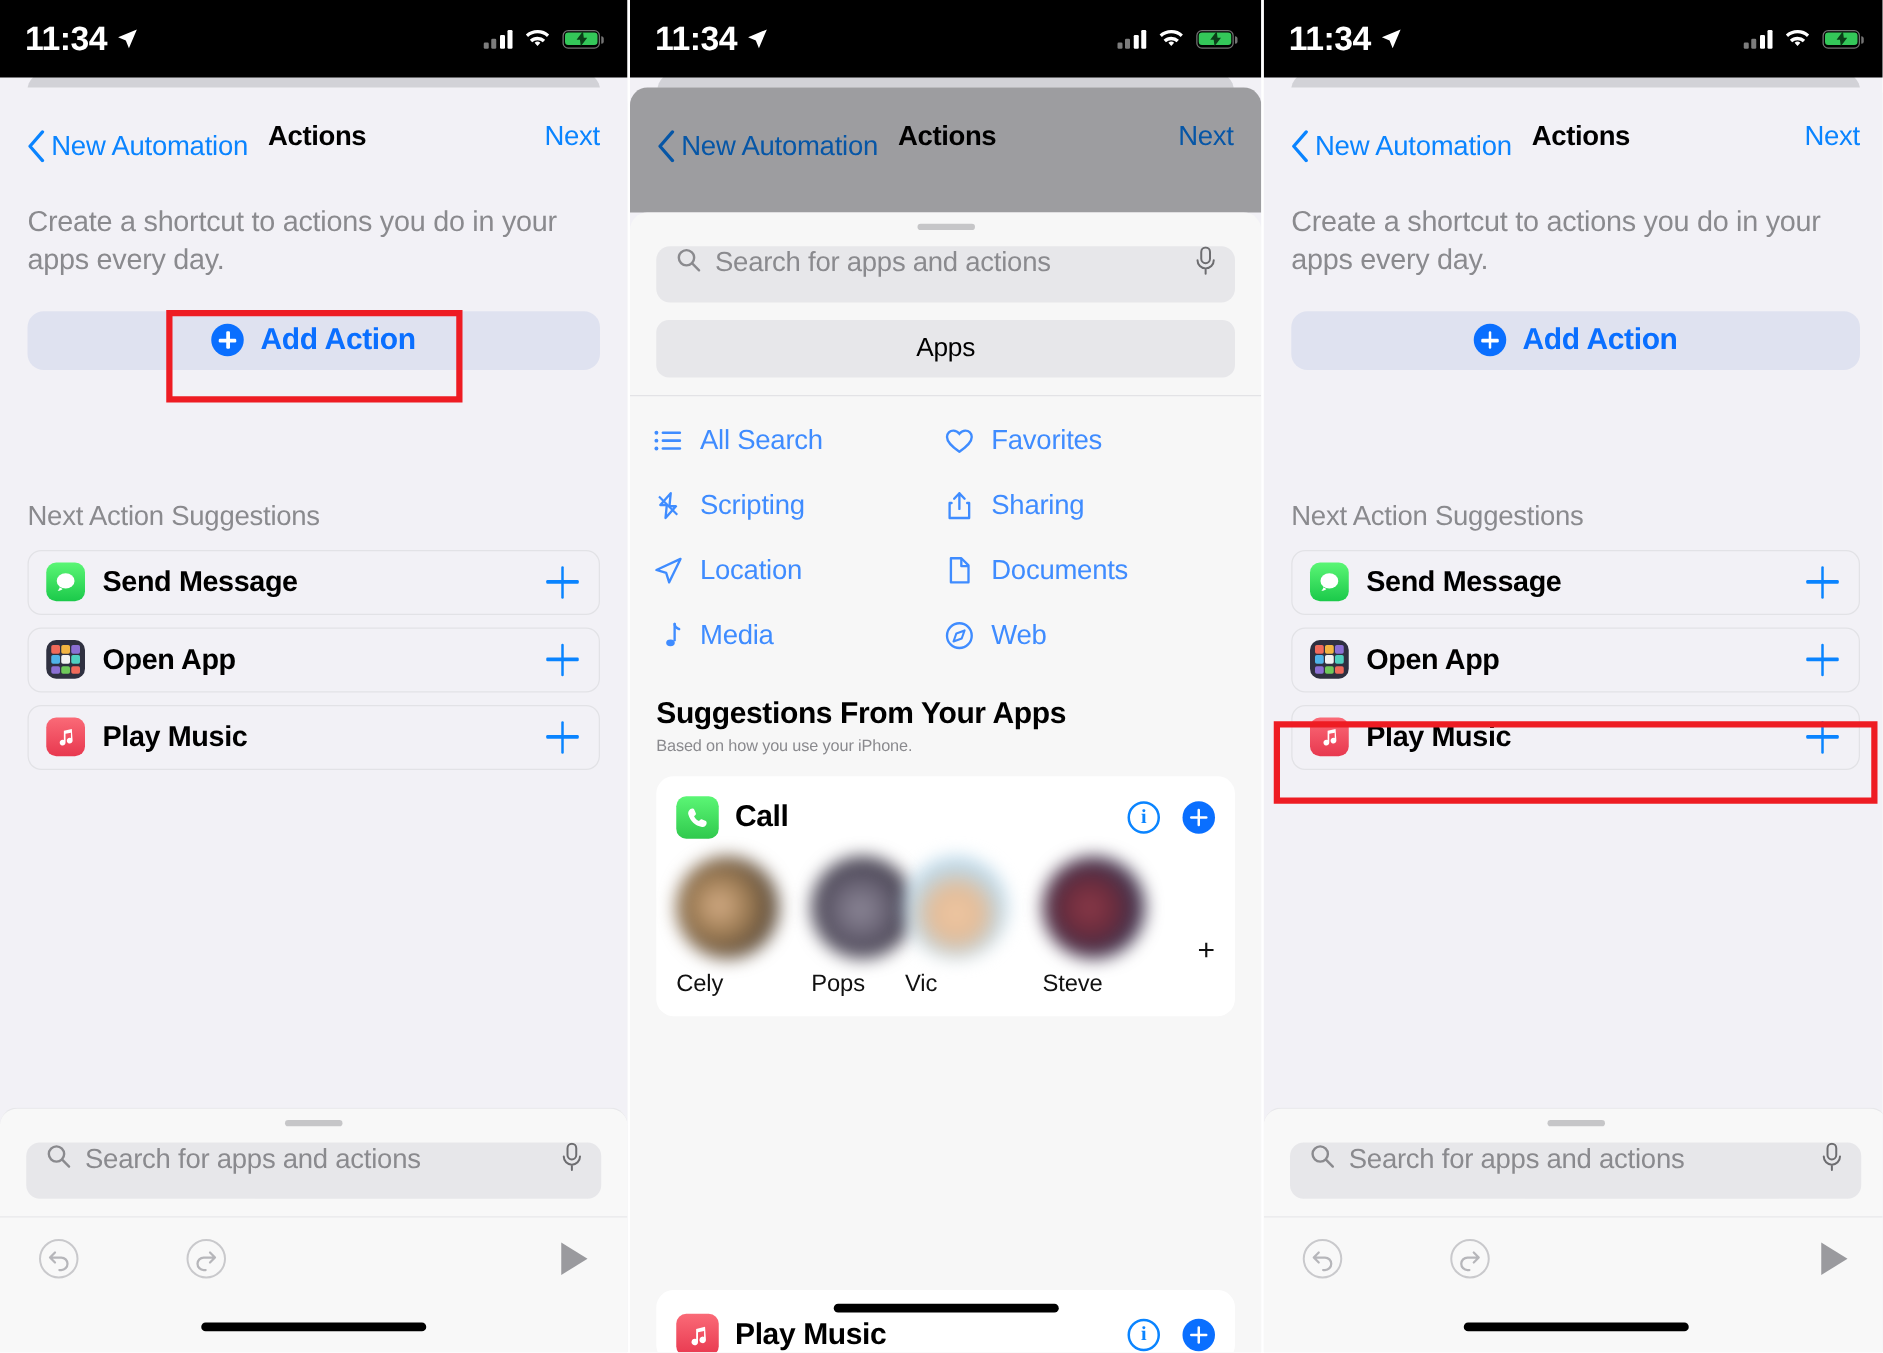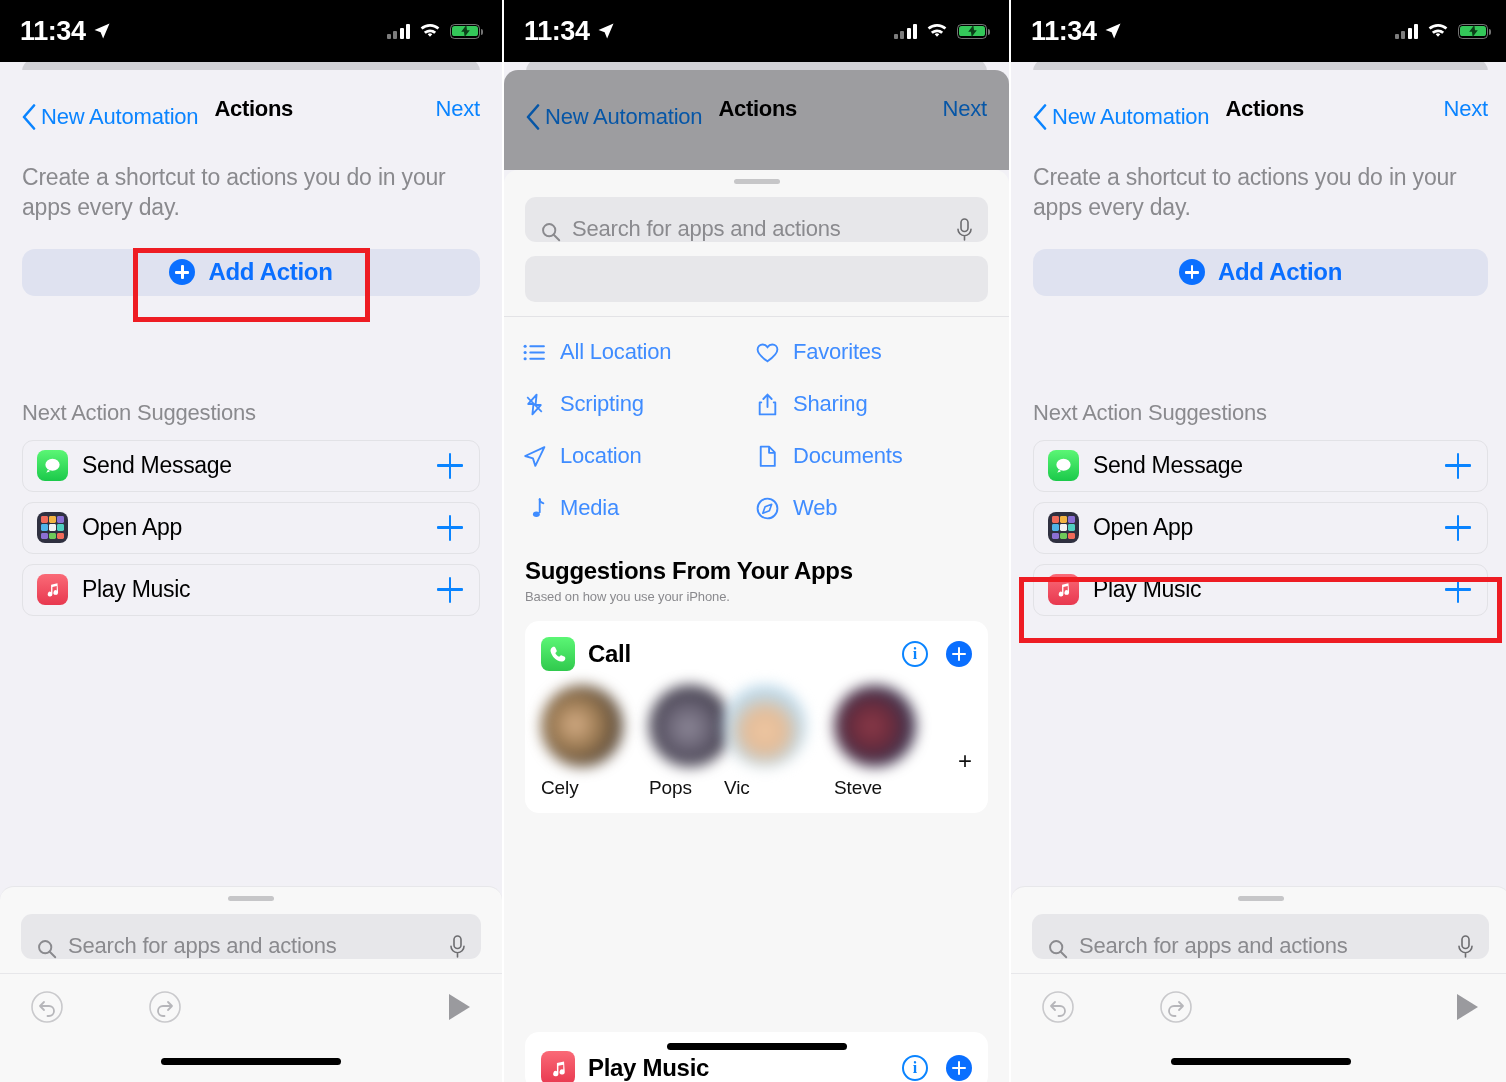--- a/index.html
+++ b/index.html
@@ -134,21 +134,21 @@
   }
   .app-icon {
     width: 31px; height: 31px; border-radius: 8px;
     flex: 0 0 auto; display: flex; align-items: center;
     justify-content: center; overflow: hidden;
   }
   .ic-messages { background: linear-gradient(180deg,#5bf675 0%,#1bc94a 100%); }
   .ic-openapp { background: #2f3040; padding: 4px; }
   .ic-music { background: linear-gradient(180deg,#fa6a77 0%,#e8384f 100%); }
   .sugg-label {
-    margin-left: 14px; font-size: 23px; font-weight: 400;
+    margin-left: 14px; font-size: 23px; font-weight: 700;
     color: #000000; letter-spacing: -0.3px;
   }
   .row-plus { margin-left: auto; width: 26px; height: 26px; position: relative; }
   .row-plus::before, .row-plus::after {
     content:""; position: absolute; background: #0a84ff; border-radius: 1px;
   }
   .row-plus::before { left: 0; right: 0; top: 11.6px; height: 2.6px; }
   .row-plus::after { top: 0; bottom: 0; left: 11.6px; width: 2.6px; }
 
   .grid-dots { display: grid; grid-template-columns: repeat(3,1fr);
@@ -160,21 +160,21 @@
     position: absolute; left: 0; right: 0; bottom: 0; height: 196px;
     background: #f8f8f8; border-radius: 14px 14px 0 0;
     border-top: 1px solid #e7e7ea; z-index: 10;
   }
   .grabber {
     width: 46px; height: 5px; border-radius: 3px;
     background: #c6c6c8; margin: 9px auto 0;
   }
   .search-field {
     margin: 13px 21px 0; height: 45px; background: #e7e7ea;
-    border-radius: 11px; display: flex; align-items: flex-end;
+    border-radius: 11px; display: flex; align-items: flex-start;
     padding: 0 15px; gap: 11px; cursor: text;
   }
   .mag { width: 21px; height: 21px; flex: 0 0 auto; display: block; }
   .search-ph { color: #8a8a8e; font-size: 22px; letter-spacing: -0.2px; flex: 1; }
   .mic { width: 17px; height: 24px; flex: 0 0 auto; display: block; }
   .toolbar-sep { margin-top: 14px; border-top: 1px solid #e7e7ea; }
   .toolbar {
     display: flex; align-items: center; height: 66px;
     padding: 0 30px; gap: 0;
   }
@@ -462,37 +462,38 @@
             <path d="M15.7 15.7L22 22" stroke="#8a8a8e" stroke-width="2.2" stroke-linecap="round"></path>
           </svg>
         <span class="search-ph">Search for apps and actions</span>
         <svg class="mic" viewBox="0 0 17 24">
             <rect x="5" y="1" width="7" height="12.5" rx="3.5" stroke="#6d6d70" stroke-width="1.6" fill="none"></rect>
             <path d="M2 11.2a6.5 6.5 0 0013 0M8.5 17.8V22" stroke="#6d6d70" stroke-width="1.6" fill="none" stroke-linecap="round"></path>
           </svg>
       </div>
 
       <div class="seg-control">
+        <span class="seg">Apps</span>
       </div>
 
       <div class="cat-divider"></div>
 
       <div class="cat-grid">
         <div class="cat-item">
           <svg class="cat-ic" viewBox="0 0 24 24">
               <g fill="#3f8cff">
                 <circle cx="3" cy="6" r="1.5"></circle>
                 <circle cx="3" cy="12" r="1.5"></circle>
                 <circle cx="3" cy="18" r="1.5"></circle>
                 <rect x="7" y="5" width="15" height="2" rx="1"></rect>
                 <rect x="7" y="11" width="15" height="2" rx="1"></rect>
                 <rect x="7" y="17" width="15" height="2" rx="1"></rect>
               </g>
             </svg>
-          <span class="cat-label">All Location</span>
+          <span class="cat-label">All Search</span>
         </div>
         <div class="cat-item">
           <svg class="cat-ic" viewBox="0 0 24 24">
               <path d="M12 20.5C6 16.3 2.5 13.2 2.5 9.2 2.5 6.4 4.7 4.3 7.4 4.3c1.8 0 3.5 1 4.6 2.5 1.1-1.5 2.8-2.5 4.6-2.5 2.7 0 4.9 2.1 4.9 4.9 0 4-3.5 7.1-9.5 11.3z" stroke="#3f8cff" stroke-width="1.8" fill="none"></path>
             </svg>
           <span class="cat-label">Favorites</span>
         </div>
         <div class="cat-item">
           <svg class="cat-ic" viewBox="0 0 24 24">
               <path d="M14 2.5l-8 9h5l-1 10 8-9h-5z" stroke="#3f8cff" stroke-width="1.8" fill="none" stroke-linejoin="round"></path>

